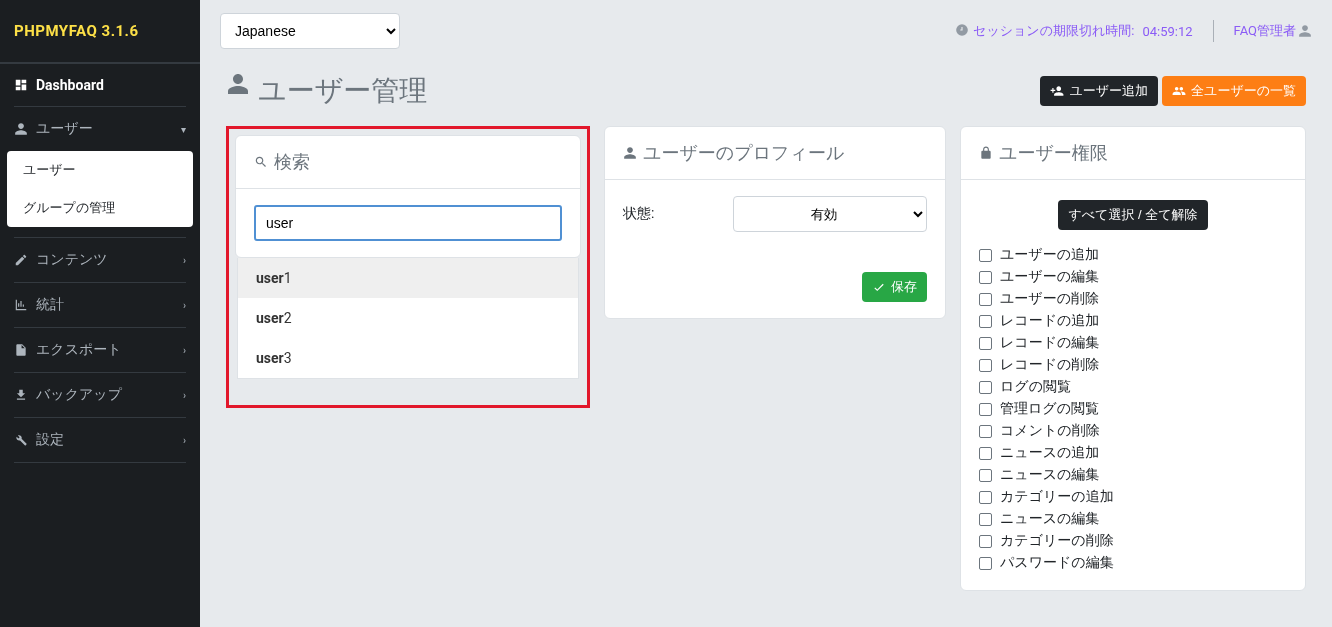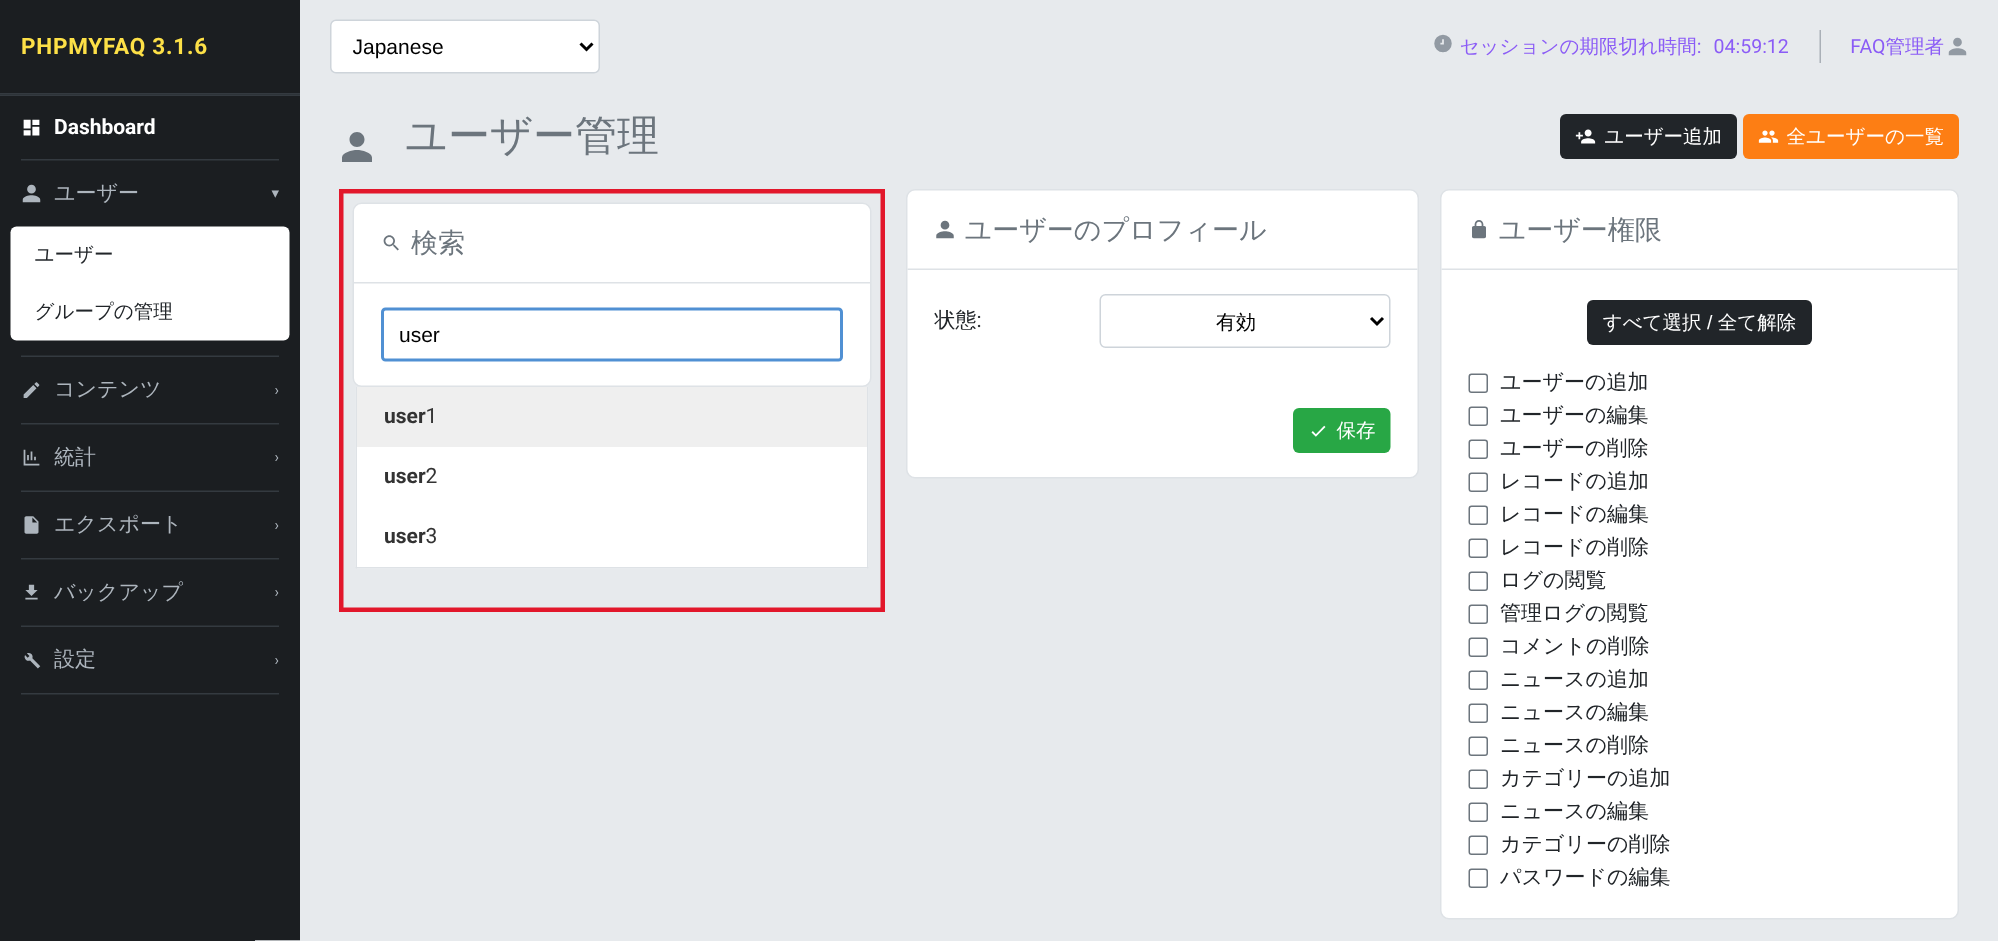--- a/index.html
+++ b/index.html
@@ -14,21 +14,21 @@
 .subnav { background: #fff; margin: 0 7px 0 7px; border-radius: 4px; }
 .subnav .sub-item { padding: 10px 16px; color: #212529; cursor: pointer; font-size: 13px; }
 .hr { border-top: 1px solid #343a40; margin: 0 14px; }
 .main { flex: 1; display: flex; flex-direction: column; }
 .topbar { height: 62px; background: #e7eaed; display: flex; align-items: center; padding: 0 20px; }
 .lang-select { width: 180px; height: 36px; padding: 0 10px; border: 1px solid #ced4da; border-radius: 4px; background: #fff; font-size: 14px; }
 .top-right { margin-left: auto; display: flex; align-items: center; color: #8b5cf6; font-size: 13px; gap: 4px; }
 .top-right .sep { width: 1px; height: 22px; background: #aab0b7; margin: 0 16px; }
 .content { padding: 10px 26px 0 26px; overflow-y: auto; height: calc(100% - 62px); }
 .page-header { display: flex; align-items: center; margin-bottom: 16px; }
-.page-title { font-size: 28px; color: #6c757d; font-weight: 400; display: flex; align-items: flex-end; gap: 20px; }
+.page-title { font-size: 28px; color: #6c757d; font-weight: 400; display: flex; align-items: flex-start; gap: 8px; }
 .header-btns { margin-left: auto; display: flex; gap: 4px; }
 .btn { padding: 6px 10px; border-radius: 4px; font-size: 13px; cursor: pointer; border: none; display: inline-flex; align-items: center; gap: 5px; color: #fff; }
 .btn-dark { background: #212529; }
 .btn-orange { background: #fd7e14; }
 .btn-green { background: #28a745; }
 .row { display: flex; gap: 14px; }
 .card { background: #fff; border: 1px solid #dee2e6; border-radius: 6px; }
 .card-header { padding: 14px 18px; border-bottom: 1px solid #dee2e6; color: #6c757d; font-size: 18px; display: flex; align-items: center; gap: 6px; }
 .card-body { padding: 16px 18px; }
 .col-search { width: 364px; }
@@ -283,24 +283,20 @@
                   <div class="perm-item">
                     <span class="perm-check"></span>
                     <span>ニュースの追加</span>
                   </div>
                   <div class="perm-item">
                     <span class="perm-check"></span>
                     <span>ニュースの編集</span>
                   </div>
                   <div class="perm-item">
                     <span class="perm-check"></span>
-                    <span>ニュースの削除</span>
-                  </div>
-                  <div class="perm-item">
-                    <span class="perm-check"></span>
                     <span>カテゴリーの追加</span>
                   </div>
                   <div class="perm-item">
                     <span class="perm-check"></span>
                     <span>ニュースの編集</span>
                   </div>
                   <div class="perm-item">
                     <span class="perm-check"></span>
                     <span>カテゴリーの削除</span>
                   </div>

